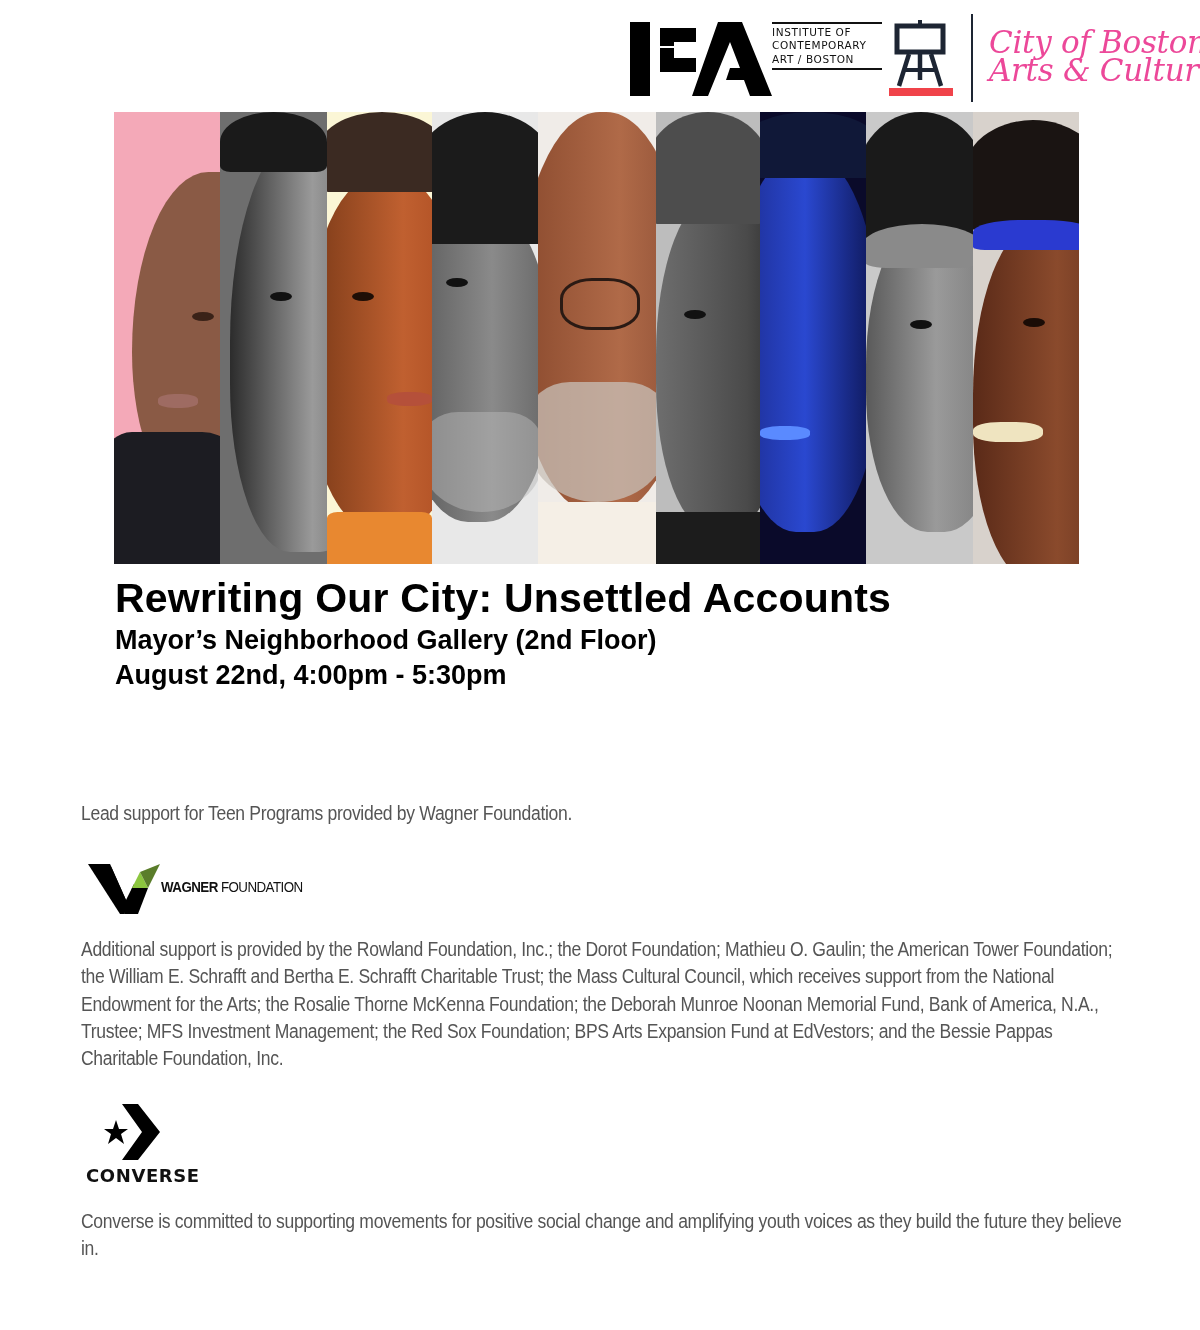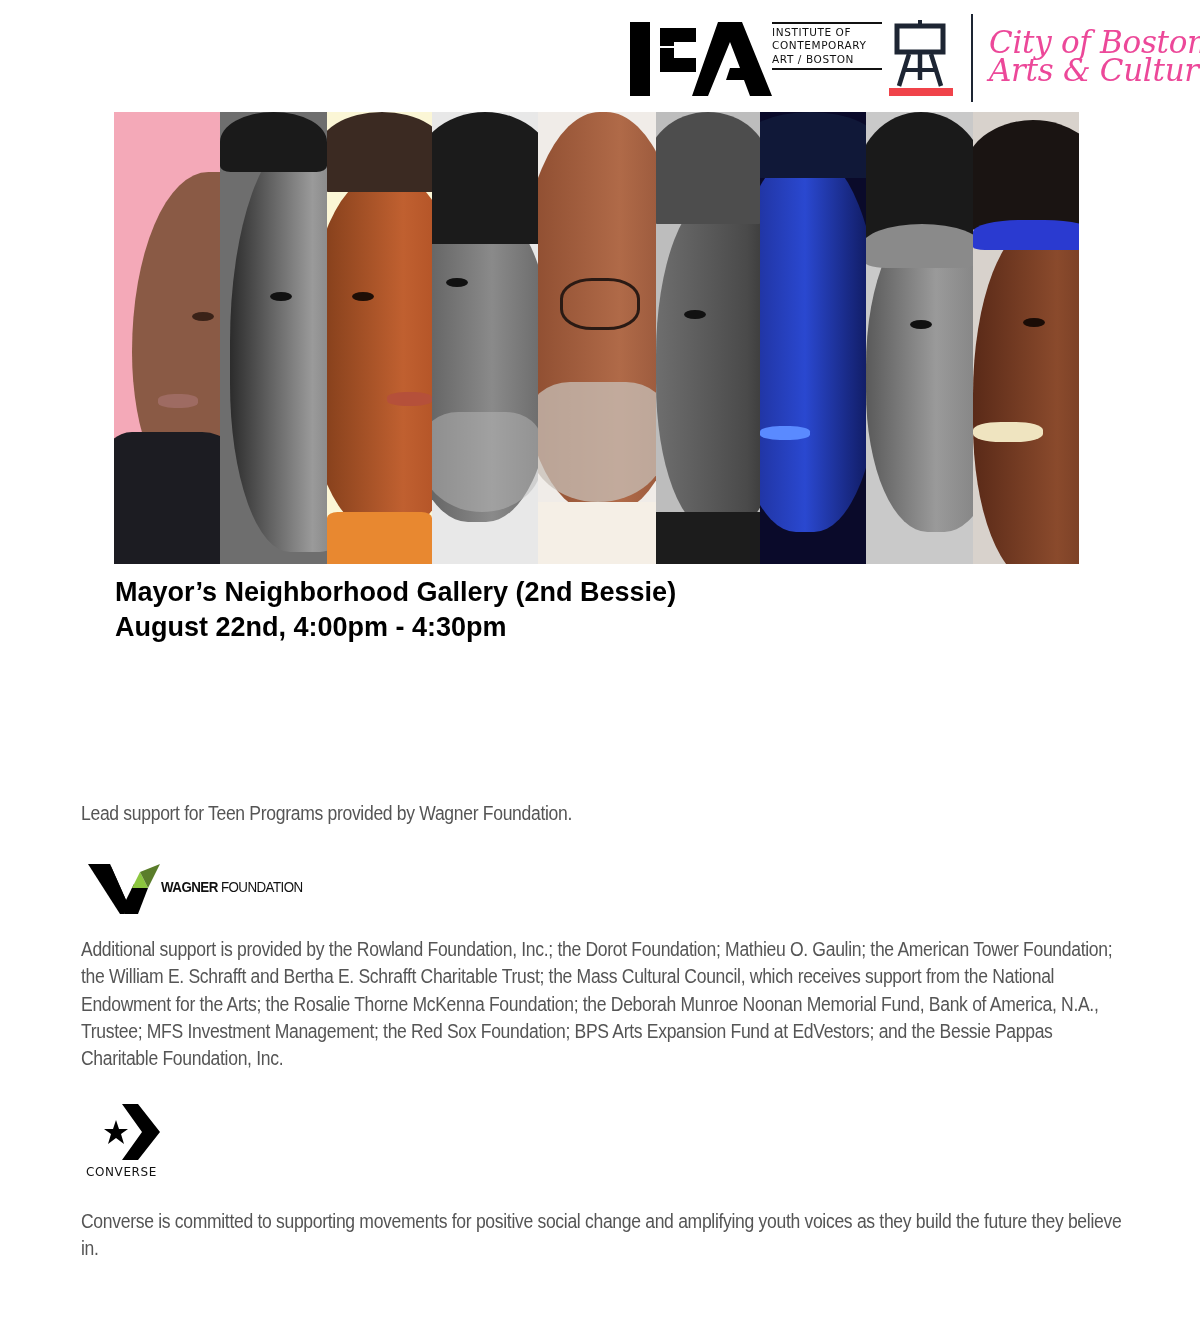--- a/index.html
+++ b/index.html
@@ -38,21 +38,21 @@
 
     .wagner-logo { position: absolute; left: 88px; top: 862px; width: 225px; height: 52px; }
     .wagner-mark { position: absolute; left: 0; top: 0; width: 72px; height: 52px; }
     .wagner-word { position: absolute; left: 73px; top: 17px; font-family: "Liberation Sans", sans-serif; font-size: 14.5px; letter-spacing: -0.6px; color: #111; white-space: nowrap; transform: scaleX(0.92); transform-origin: left; }
     .wagner-word b { font-weight: bold; }
 
     .additional-support { position: absolute; left: 81px; top: 936px; width: 1160px; }
 
     .converse-logo { position: absolute; left: 86px; top: 1104px; width: 96px; height: 82px; }
     .converse-mark { position: absolute; left: 18px; top: 0; width: 56px; height: 56px; }
-    .converse-word { position: absolute; left: 0; top: 61px; font-family: "DejaVu Sans", sans-serif; font-weight: normal; font-size: 12px; letter-spacing: 0.6px; color: #111; white-space: nowrap; }
+    .converse-word { position: absolute; left: 0; top: 61px; font-family: "DejaVu Sans", sans-serif; font-weight: bold; font-size: 18px; letter-spacing: 0.6px; color: #111; white-space: nowrap; }
 
     .converse-text { position: absolute; left: 81px; top: 1208px; width: 1160px; }
   </style>
 </head>
 <body>
 
 <div class="ica-logo">
   <svg class="ica-mark" viewBox="0 0 144 78">
 
     <rect x="0" y="2" width="20" height="74" fill="#000"></rect>
@@ -150,22 +150,23 @@
   <div class="strip" style="width:106px;background:#d8d2cc;">
     <div class="face" style="left:0;top:110px;width:140px;height:360px;background:linear-gradient(90deg,#5a2a18,#8a4a2c 60%,#6a3620);"></div>
     <div class="hat" style="left:-10px;top:8px;width:140px;height:110px;background:#1a1412;"></div>
     <div class="face" style="left:0;top:108px;width:120px;height:30px;background:#2a3ad0;border-radius:40% 40% 10% 10%;"></div>
     <div class="eye" style="left:50px;top:206px;background:#1a0c06;"></div>
     <div class="mouth" style="left:0;top:310px;width:70px;height:20px;background:#efe4c0;"></div>
   </div>
 </div>
 
 <div class="event">
-  <div class="event-line" style="margin-top:1px;">Mayor’s Neighborhood Gallery (2nd Bessie)</div>
-  <div class="event-line">August 22nd, 4:00pm - 4:30pm</div>
+  <div class="event-title">Rewriting Our City: Unsettled Accounts</div>
+  <div class="event-line" style="margin-top:1px;">Mayor’s Neighborhood Gallery (2nd Floor)</div>
+  <div class="event-line">August 22nd, 4:00pm - 5:30pm</div>
 </div>
 
 <div class="body-text lead-support">Lead support for Teen Programs provided by Wagner Foundation.</div>
 
 <div class="wagner-logo">
   <svg class="wagner-mark" viewBox="0 0 72 52">
     <path d="M0 2 H22 L38 38 L36 52 H32 Z" fill="#000"></path>
     <path d="M22 2 L38 38 L46 22 L50 30 L36 52 Z" fill="#000"></path>
     <path d="M44 26 L52 10 L60 26 Z" fill="#8cc63f"></path>
     <path d="M52 10 L72 2 L60 26 Z" fill="#5a7d2a"></path>

